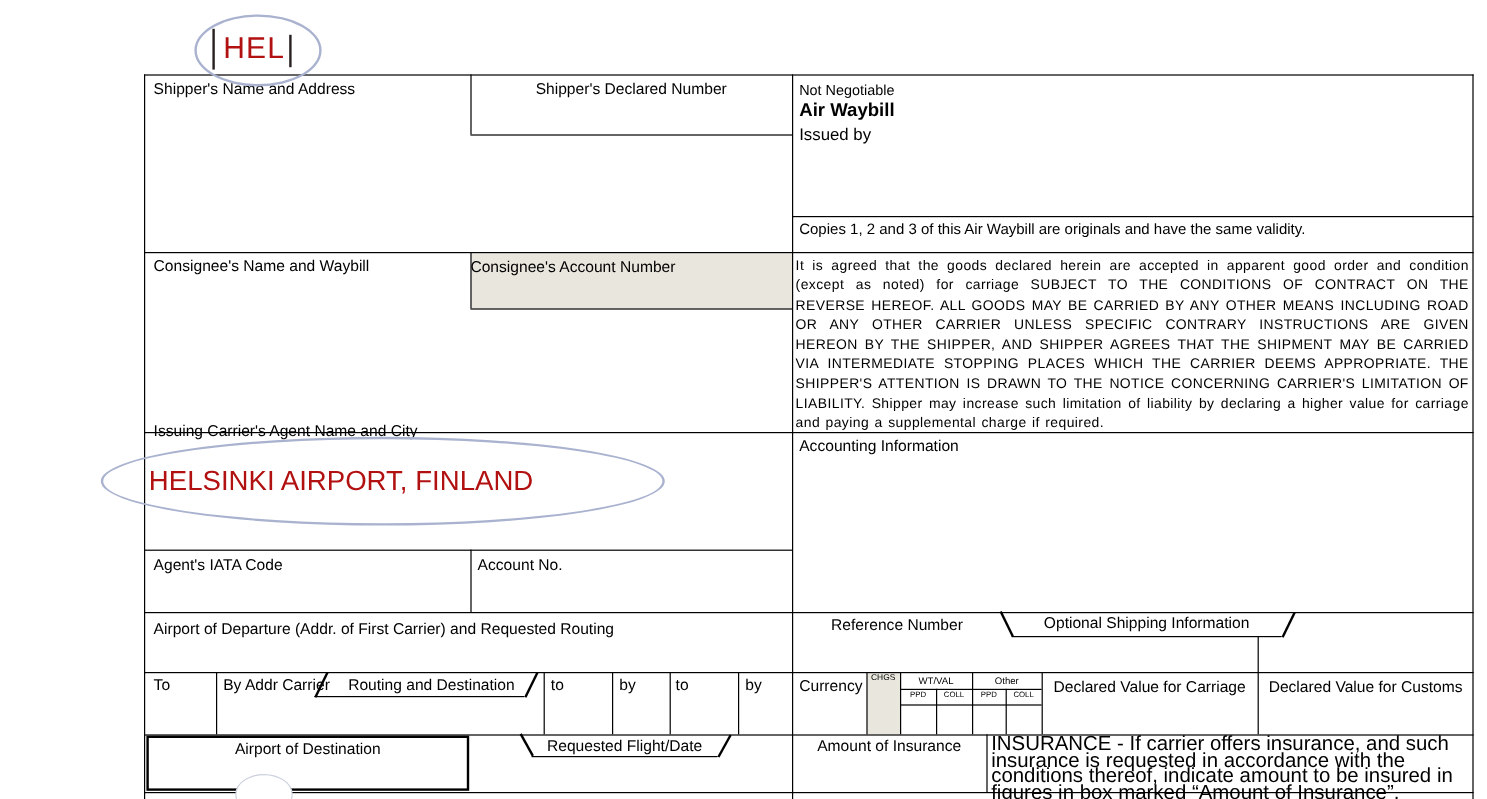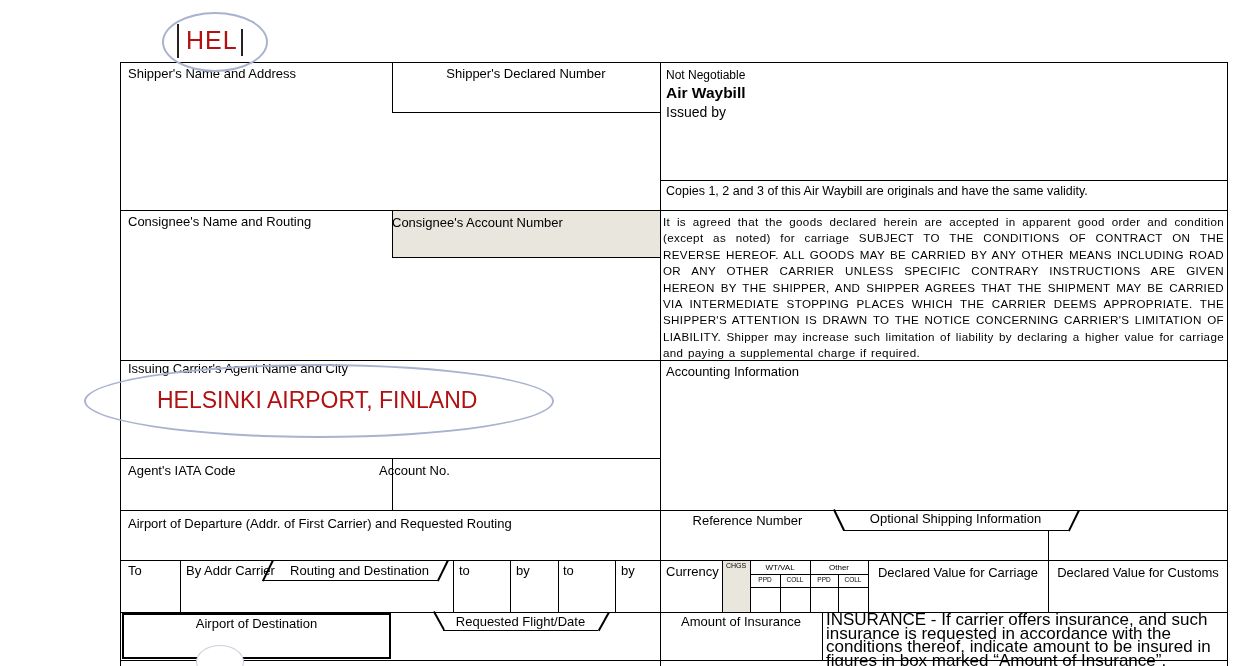--- a/index.html
+++ b/index.html
@@ -72,25 +72,25 @@
   <div class="slant" style="left:447px;top:560px;height:23px;transform:rotate(26deg)"></div>
   <div class="slant" style="left:833px;top:510px;height:23px;transform:rotate(-26deg)"></div>
   <div class="slant" style="left:1078px;top:510px;height:23px;transform:rotate(26deg)"></div>
   <div class="slant" style="left:433px;top:612px;height:21px;transform:rotate(-29deg)"></div>
   <div class="slant" style="left:608px;top:612px;height:21px;transform:rotate(29deg)"></div>
 
   <div class="thickbox" style="left:122px;top:613px;width:269px;height:46px"></div>
 
   <div class="lbl" style="left:128px;top:67px">Shipper's Name and Address</div>
   <div class="lbl ctr" style="left:392px;top:67px;width:268px">Shipper's Declared Number</div>
-  <div class="lbl" style="left:128px;top:215px">Consignee's Name and Routing</div>
+  <div class="lbl" style="left:128px;top:215px">Consignee's Name and Waybill</div>
   <div class="lbl ctr" style="left:392px;top:216px" class2="" style2="">Consignee's Account Number</div>
-  <div class="lbl" style="left:128px;top:362px">Issuing Carrier's Agent Name and City</div>
+  <div class="lbl" style="left:128px;top:352px">Issuing Carrier's Agent Name and City</div>
   <div class="lbl" style="left:128px;top:464px">Agent's IATA Code</div>
-  <div class="lbl" style="left:379px;top:464px">Account No.</div>
+  <div class="lbl" style="left:398px;top:464px">Account No.</div>
   <div class="lbl" style="left:128px;top:517px">Airport of Departure (Addr. of First Carrier) and Requested Routing</div>
 
   <div class="lbl" style="left:666px;top:69px;font-size:12px">Not Negotiable</div>
   <div class="lbl" style="left:666px;top:84px;font-size:15.5px;font-weight:bold">Air Waybill</div>
   <div class="lbl" style="left:666px;top:104px;font-size:14px">Issued by</div>
   <div class="lbl" style="left:666px;top:184px;font-size:12.5px">Copies 1, 2 and 3 of this Air Waybill are originals and have the same validity.</div>
   <div class="conditions">It is agreed that the goods declared herein are accepted in apparent good order and condition (except as noted) for carriage SUBJECT TO THE CONDITIONS OF CONTRACT ON THE REVERSE HEREOF. ALL GOODS MAY BE CARRIED BY ANY OTHER MEANS INCLUDING ROAD OR ANY OTHER CARRIER UNLESS SPECIFIC CONTRARY INSTRUCTIONS ARE GIVEN HEREON BY THE SHIPPER, AND SHIPPER AGREES THAT THE SHIPMENT MAY BE CARRIED VIA INTERMEDIATE STOPPING PLACES WHICH THE CARRIER DEEMS APPROPRIATE. THE SHIPPER'S ATTENTION IS DRAWN TO THE NOTICE CONCERNING CARRIER'S LIMITATION OF LIABILITY. Shipper may increase such limitation of liability by declaring a higher value for carriage and paying a supplemental charge if required.</div>
   <div class="lbl" style="left:666px;top:365px">Accounting Information</div>
   <div class="lbl ctr" style="left:660px;top:514px;width:175px">Reference Number</div>
   <div class="lbl ctr" style="left:833px;top:512px;width:245px">Optional Shipping Information</div>
@@ -132,20 +132,20 @@
   <div class="field" style="left:124px;top:628px;width:264px;height:28px"></div>
   <div class="field" style="left:420px;top:632px;width:200px;height:26px"></div>
 
   <div class="field" style="left:175px;top:22px;width:80px;height:38px">
     <div class="cursor-bar" style="left:2px;top:2px;height:34px"></div>
     <span class="red" style="position:absolute;left:11px;top:4px;font-size:25px;letter-spacing:1px">HEL</span>
     <div class="cursor-bar" style="left:66px;top:7px;height:27px"></div>
   </div>
 
   <div class="field" style="left:121px;top:375px;width:538px;height:80px">
-    <span class="red" style="position:absolute;left:36px;top:12px;font-size:23px">HELSINKI AIRPORT, FINLAND</span>
+    <span class="red" style="position:absolute;left:3px;top:12px;font-size:23px">HELSINKI AIRPORT, FINLAND</span>
   </div>
 
   <div class="ellipse" style="left:162px;top:12px;width:106px;height:60px"></div>
   <div class="ellipse" style="left:84px;top:364px;width:470px;height:74px"></div>
   <div class="ellipse" style="left:196px;top:645px;width:48px;height:34px;border-color:#ccd1de;border-width:1.5px;background:#fff"></div>
 
 </div>
 
 </body></html>

